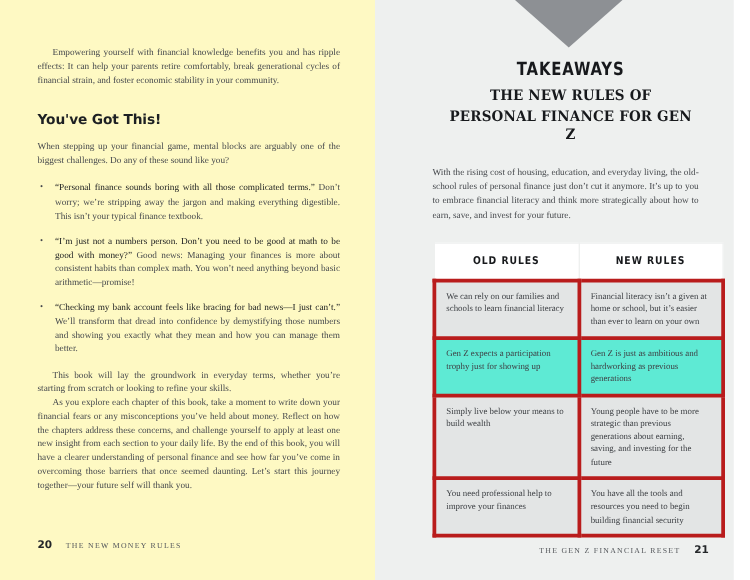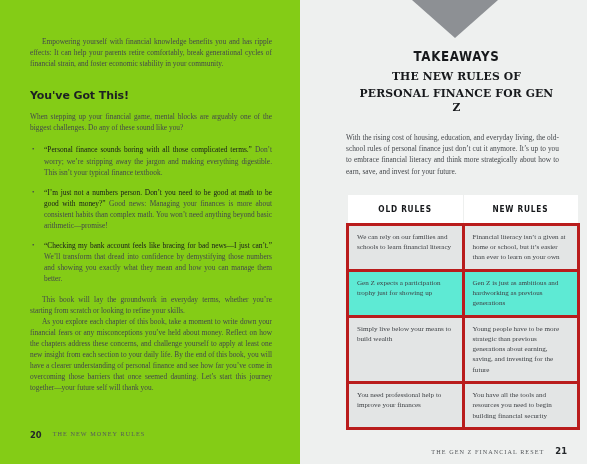--- a/index.html
+++ b/index.html
@@ -18,21 +18,21 @@
     width: 600px;
     height: 464px;
     display: flex;
   }
 
   
   .page-left {
     position: relative;
     width: 300px;
     height: 464px;
-    background: #84cc16;
+    background: #fef9c3;
     box-sizing: border-box;
     padding: 36px 28px 0 30px;
   }
   .body-text {
     font-family: "Liberation Serif", serif;
     font-size: 7.4px;
     line-height: 11.1px;
     color: #45484c;
     text-align: justify;
     margin: 0;
@@ -76,21 +76,21 @@
     font-weight: normal;
   }
 
   .tail-paras { margin-top: 9px; }
 
   .footer-left {
     position: absolute;
     left: 30px;
     bottom: 24px;
     display: flex;
-    align-items: flex-start;
+    align-items: flex-end;
     gap: 11px;
   }
   .folio {
     font-family: "DejaVu Sans", sans-serif;
     font-size: 8.4px;
     font-weight: bold;
     color: #24272a;
   }
   .running-head {
     font-family: "Liberation Serif", serif;
@@ -194,21 +194,21 @@
     vertical-align: top;
     border: 3px solid #b91c1c;
     width: 117px;
   }
   tr.shade td { background: #e3e5e5; }
   tr.plain td { background: #5eead4; }
 
   .footer-right {
     position: absolute;
     right: 20px;
-    bottom: 8px;
+    bottom: 20px;
     display: flex;
     align-items: baseline;
     gap: 11px;
   }
 </style>
 </head>
 <body>
 
 <div class="spread">
 

